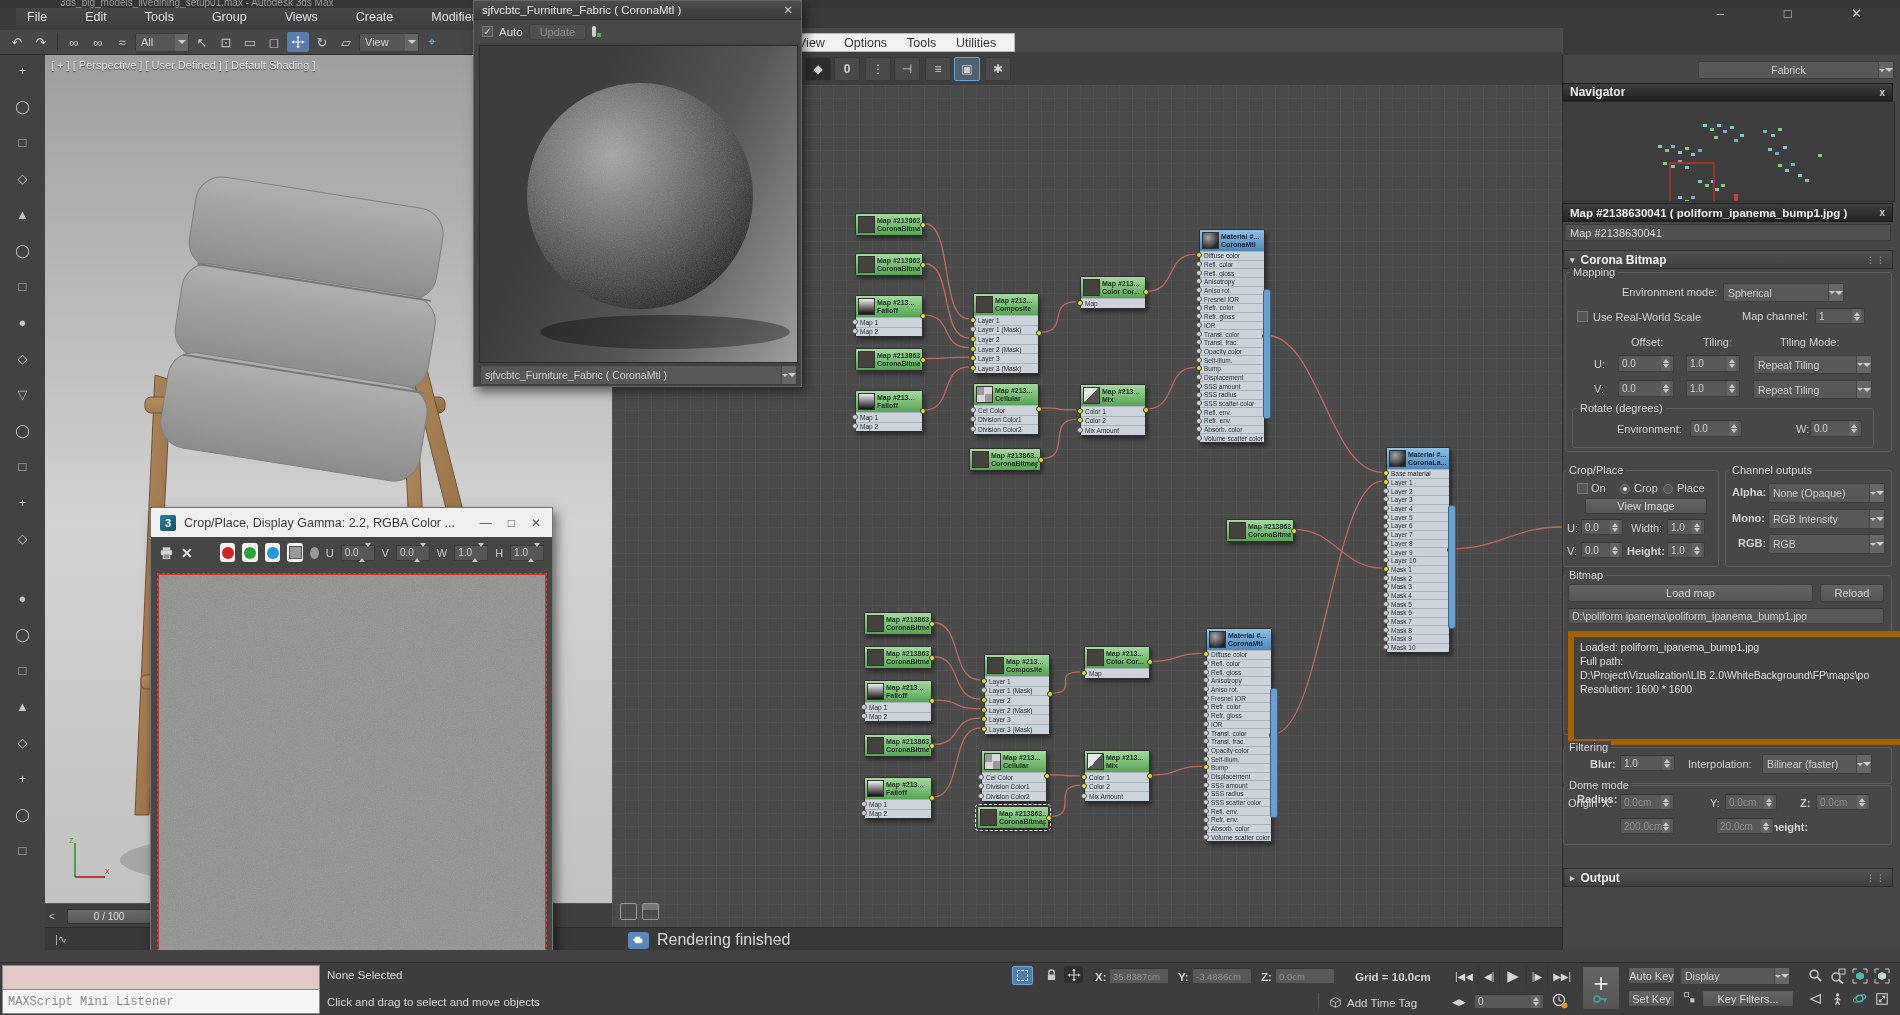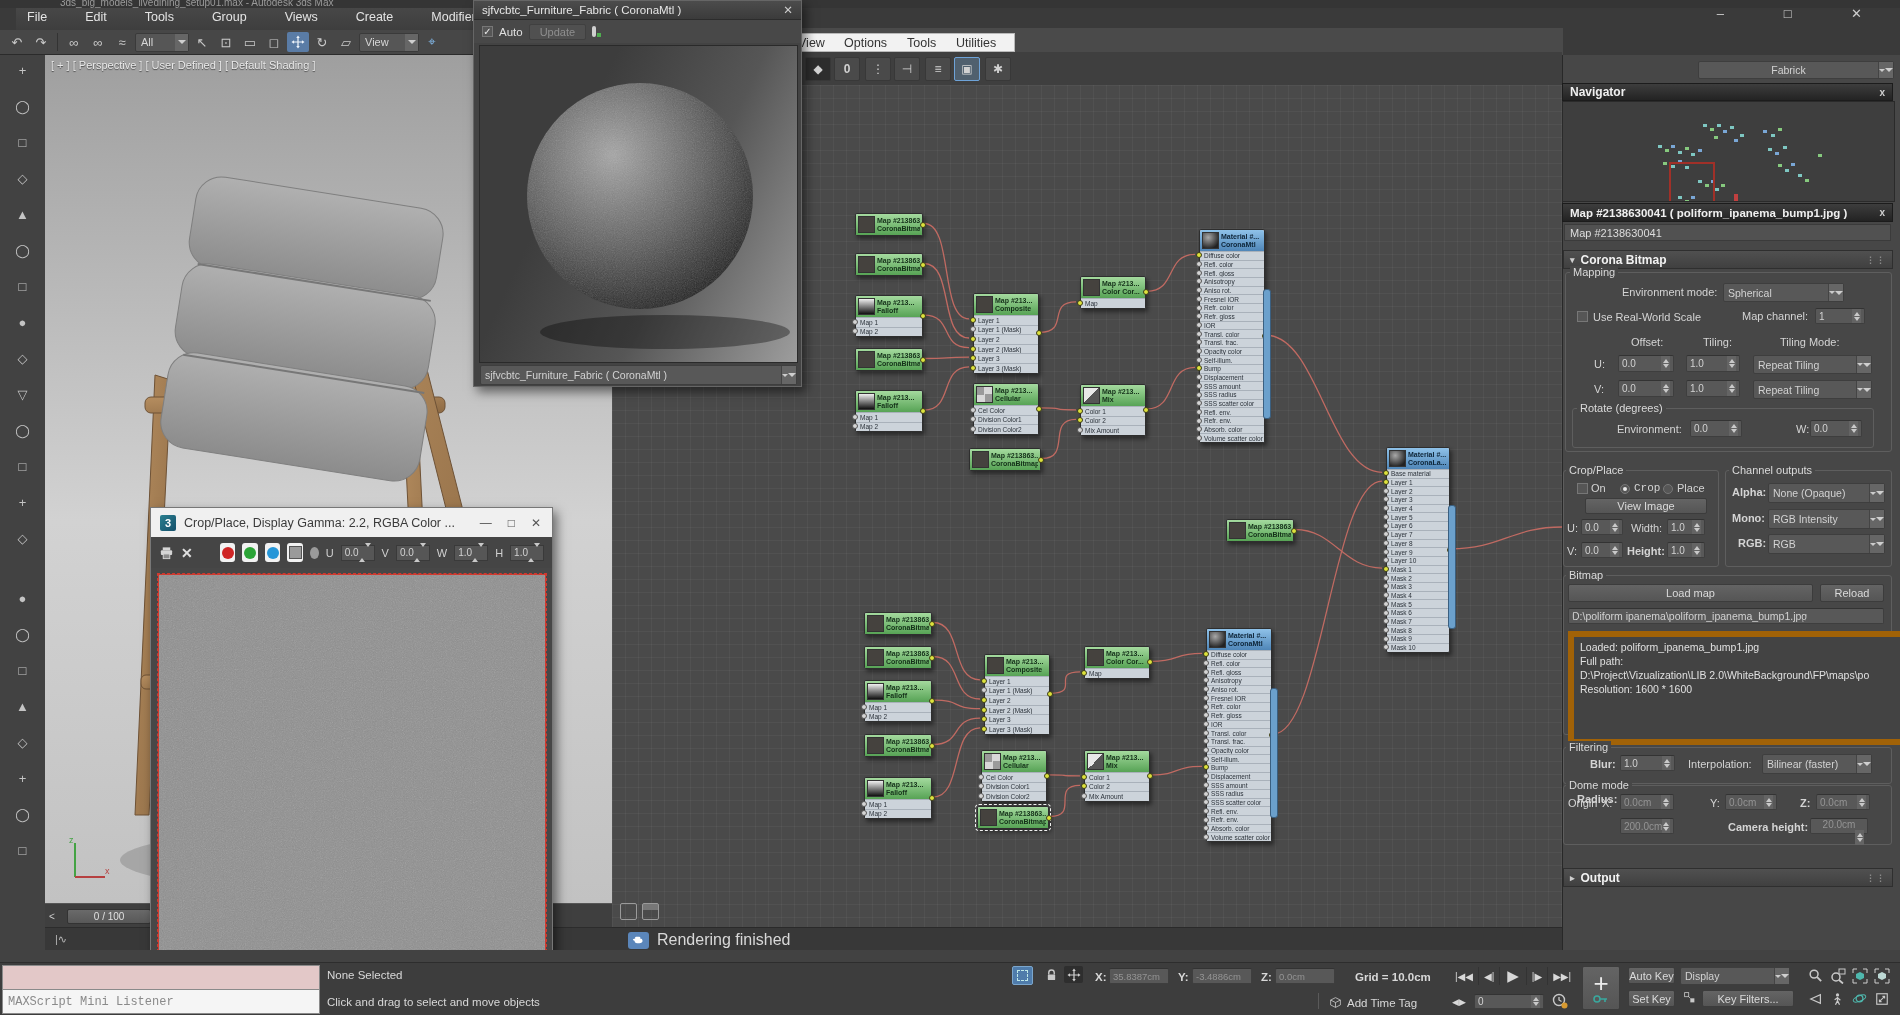--- a/index.html
+++ b/index.html
@@ -911,21 +911,21 @@
   <span class="fld" style="left:1810px;top:420px;width:52px;height:17px;">
       <span>0.0</span>
       <span class="spn"></span>
     </span>
 
   <div class="grp" style="left:1563px;top:470px;width:154px;height:95px;"></div>
   <span class="grplbl" style="left:1566px;top:464px;">Crop/Place</span>
   <span class="cb" style="left:1577px;top:483px;"></span>
   <span class="lbl" style="left:1591px;top:482px;">On</span>
   <span class="rad on" style="left:1620px;top:484px;"></span>
-  <span class="lbl" style="left:1634px;top:482px;font-family:Liberation Mono, monospace;">Crop</span>
+  <span class="lbl" style="left:1634px;top:482px;">Crop</span>
   <span class="rad" style="left:1663px;top:484px;"></span>
   <span class="lbl" style="left:1677px;top:482px;">Place</span>
   <span class="btn" style="left:1585px;top:498px;width:122px;height:16px;">View Image</span>
   <span class="lbl" style="left:1567px;top:522px;">U:</span>
   <span class="fld" style="left:1581px;top:519px;width:42px;height:16px;">
       <span>0.0</span>
       <span class="spn"></span>
     </span>
   <span class="lbl" style="left:1631px;top:522px;">Width:</span>
   <span class="fld" style="left:1667px;top:519px;width:38px;height:16px;">
@@ -1013,21 +1013,21 @@
   <span class="fld dis" style="left:1816px;top:794px;width:54px;height:16px;">
       <span>0.0cm</span>
       <span class="spn"></span>
     </span>
   <span class="lbl b" style="left:1577px;top:793px;">Radius:</span>
   <span class="fld dis" style="left:1620px;top:818px;width:54px;height:16px;">
       <span>200.0cm</span>
       <span class="spn"></span>
     </span>
   <span class="lbl b" style="left:1728px;top:821px;">Camera height:</span>
-  <span class="fld dis" style="left:1810px;top:818px;width:58px;height:16px;flex-direction:column;">
+  <span class="fld dis" style="left:1716px;top:818px;width:58px;height:16px;">
       <span>20.0cm</span>
       <span class="spn"></span>
     </span>
 
   <div class="rollout" style="left:1563px;top:868px;width:330px;height:19px;">
     <span class="arr">▸</span>
     <span>Output</span>
     <span class="grip">⋮⋮</span>
   </div>
 

